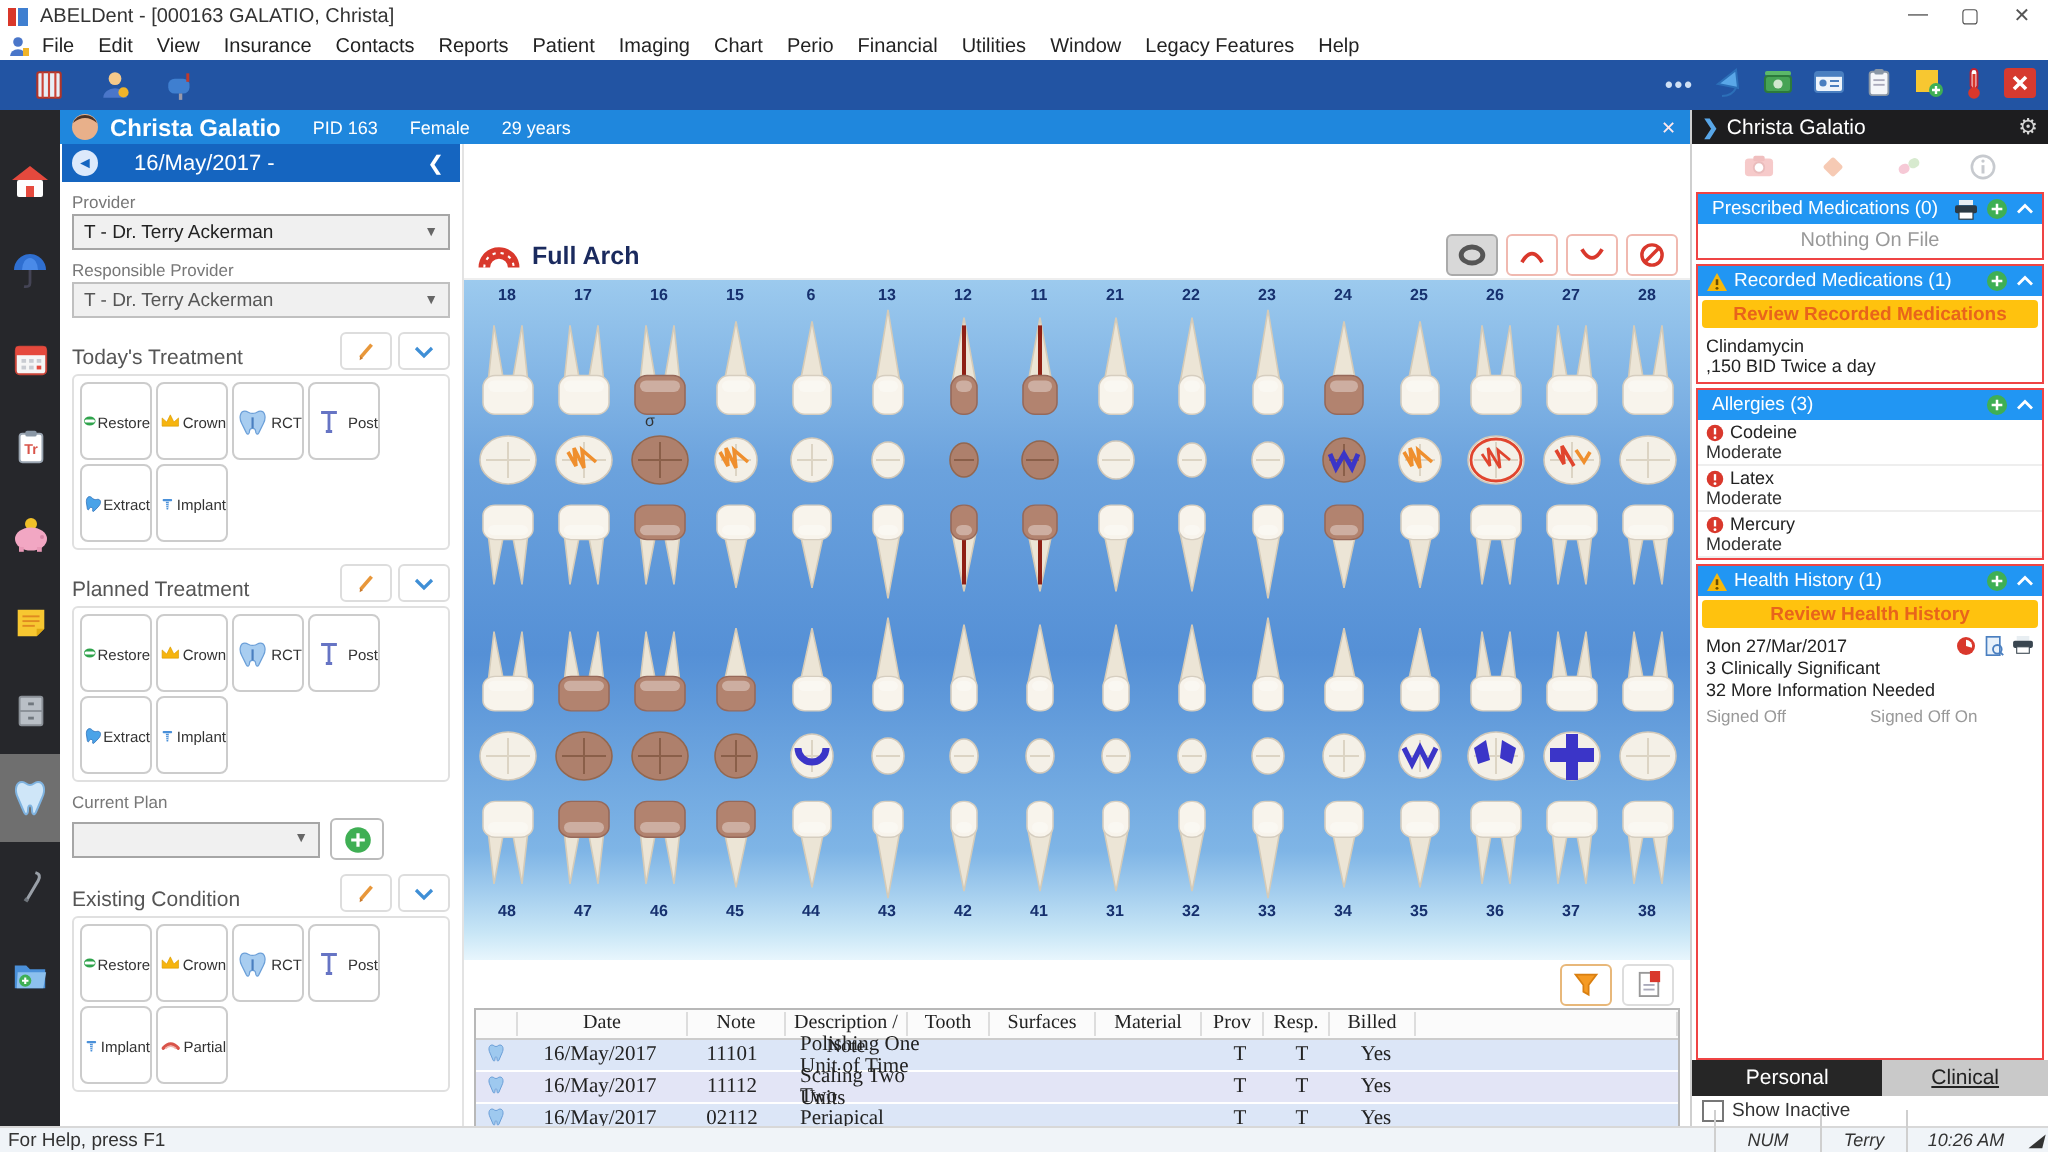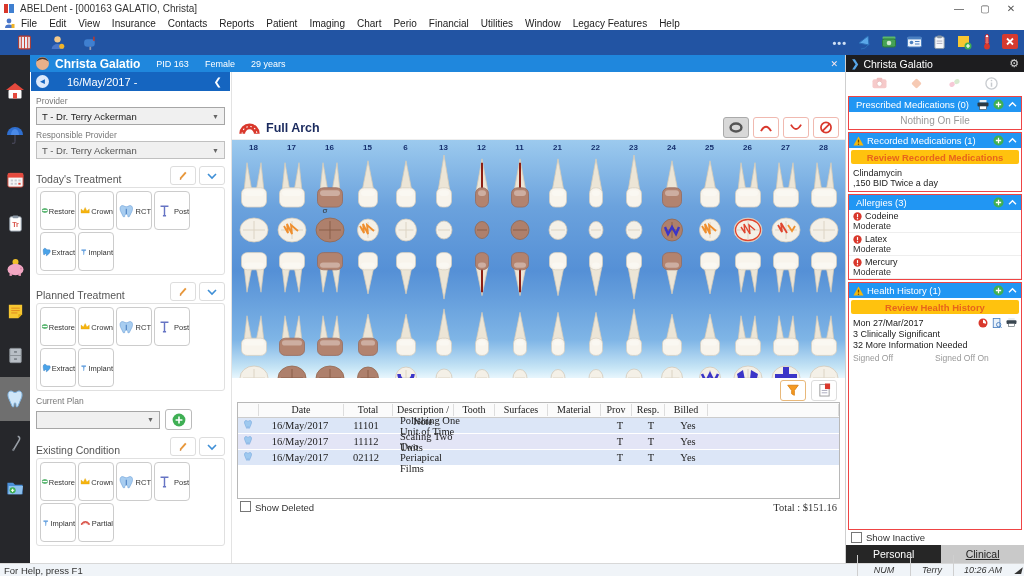--- a/index.html
+++ b/index.html
@@ -47,21 +47,21 @@
   .tbtn .tlbl{font-size:7.5px;color:#333;margin-top:1px;}
   .cp-row{display:flex;align-items:center;margin:3px 6px 0;gap:5px;}
   .plus-btn{width:25px;height:19px;border:1px solid #bbb;border-radius:3px;background:#fff;display:flex;align-items:center;justify-content:center;}
   
   #main{left:232px;top:72px;width:613px;height:491px;background:#fff;box-sizing:border-box;margin-top:44px;}
   #chart-header{height:23px;display:flex;align-items:center;border-bottom:1px solid #eee;}
   #chart-header .ct{font-size:12.5px;font-weight:bold;color:#1a2a5e;margin-left:6px;}
   #chart-header .rbtns{margin-left:auto;margin-right:6px;display:flex;gap:4px;}
   .arch-btn{width:24px;height:19px;border:1px solid #f0b9b0;border-radius:3px;background:#fff;display:flex;align-items:center;justify-content:center;}
   .arch-btn.sel{background:#d8d8d8;border-color:#aaa;}
-  #tooth-chart{height:238px;background:linear-gradient(180deg,#9ccaee 0%,#6ba2dd 28%,#5590d6 55%,#7fb5e6 84%,#c8e6f6 96%,#e8f6fd 100%);position:relative;overflow:hidden;}
+  #tooth-chart{height:340px;background:linear-gradient(180deg,#9ccaee 0%,#6ba2dd 28%,#5590d6 55%,#7fb5e6 84%,#c8e6f6 96%,#e8f6fd 100%);position:relative;overflow:hidden;}
   #tgrid{display:flex;justify-content:center;padding-top:3px;}
   .tcol{width:38px;display:flex;flex-direction:column;align-items:center;}
   .tnum{font-size:8px;font-weight:bold;color:#16306e;height:10px;line-height:10px;}
   .tcol svg{display:block;margin:1px 0;}
   .tgap{height:6px;}
   #chart-anno{position:absolute;left:calc(50% - 216px);top:66px;font-size:8px;color:#333;}
   
   #filter-row{height:24px;display:flex;align-items:center;justify-content:flex-end;gap:5px;padding-right:8px;}
   .f-btn{width:24px;height:19px;border:1px solid #e8b87a;border-radius:3px;background:#fff;display:flex;align-items:center;justify-content:center;}
   .f-btn.gray{border-color:#ddd;}
@@ -1212,21 +1212,21 @@
           <line x1="4" y1="8" x2="10" y2="8" stroke="#aab"></line>
           <line x1="4" y1="10.5" x2="10" y2="10.5" stroke="#aab"></line>
         </svg>
       </span>
   </div>
 
   <div id="proc-table">
     <div class="tr head" id="proc-head">
         <div class="c-ic"></div>
         <div class="c-date">Date</div>
-        <div class="c-code">Total</div>
+        <div class="c-code">Note</div>
         <div class="c-desc">Description / Note</div>
         <div class="c-tooth">Tooth</div>
         <div class="c-surf">Surfaces</div>
         <div class="c-mat">Material</div>
         <div class="c-prov">Prov</div>
         <div class="c-resp">Resp.</div>
         <div class="c-bill">Billed</div>
         <div class="c-fill"></div>
       </div>
     <div id="proc-rows">
@@ -1451,27 +1451,27 @@
       </div>
       <div class="hh-line">3 Clinically Significant</div>
       <div class="hh-line">32 More Information Needed</div>
       <div class="hh-signed">
         <span>Signed Off</span>
         <span class="s2">Signed Off On</span>
       </div>
     </div>
   </div>
 
+  <div id="rp-tabs">
+    <div id="tab-personal">Personal</div>
+    <div id="tab-clinical">Clinical</div>
+  </div>
   <div id="rp-inactive">
     <span class="chk"></span>
     <span>Show Inactive</span>
-  </div>
-  <div id="rp-tabs">
-    <div id="tab-personal">Personal</div>
-    <div id="tab-clinical">Clinical</div>
   </div>
 </div>
 
 <div id="statusbar" class="abs">
   <span class="help">For Help, press F1</span>
   <span class="cell w-num">NUM</span>
   <span class="cell w-user">Terry</span>
   <span class="cell w-time">10:26 AM</span>
   <span class="cell w-grip">◢</span>
 </div>

